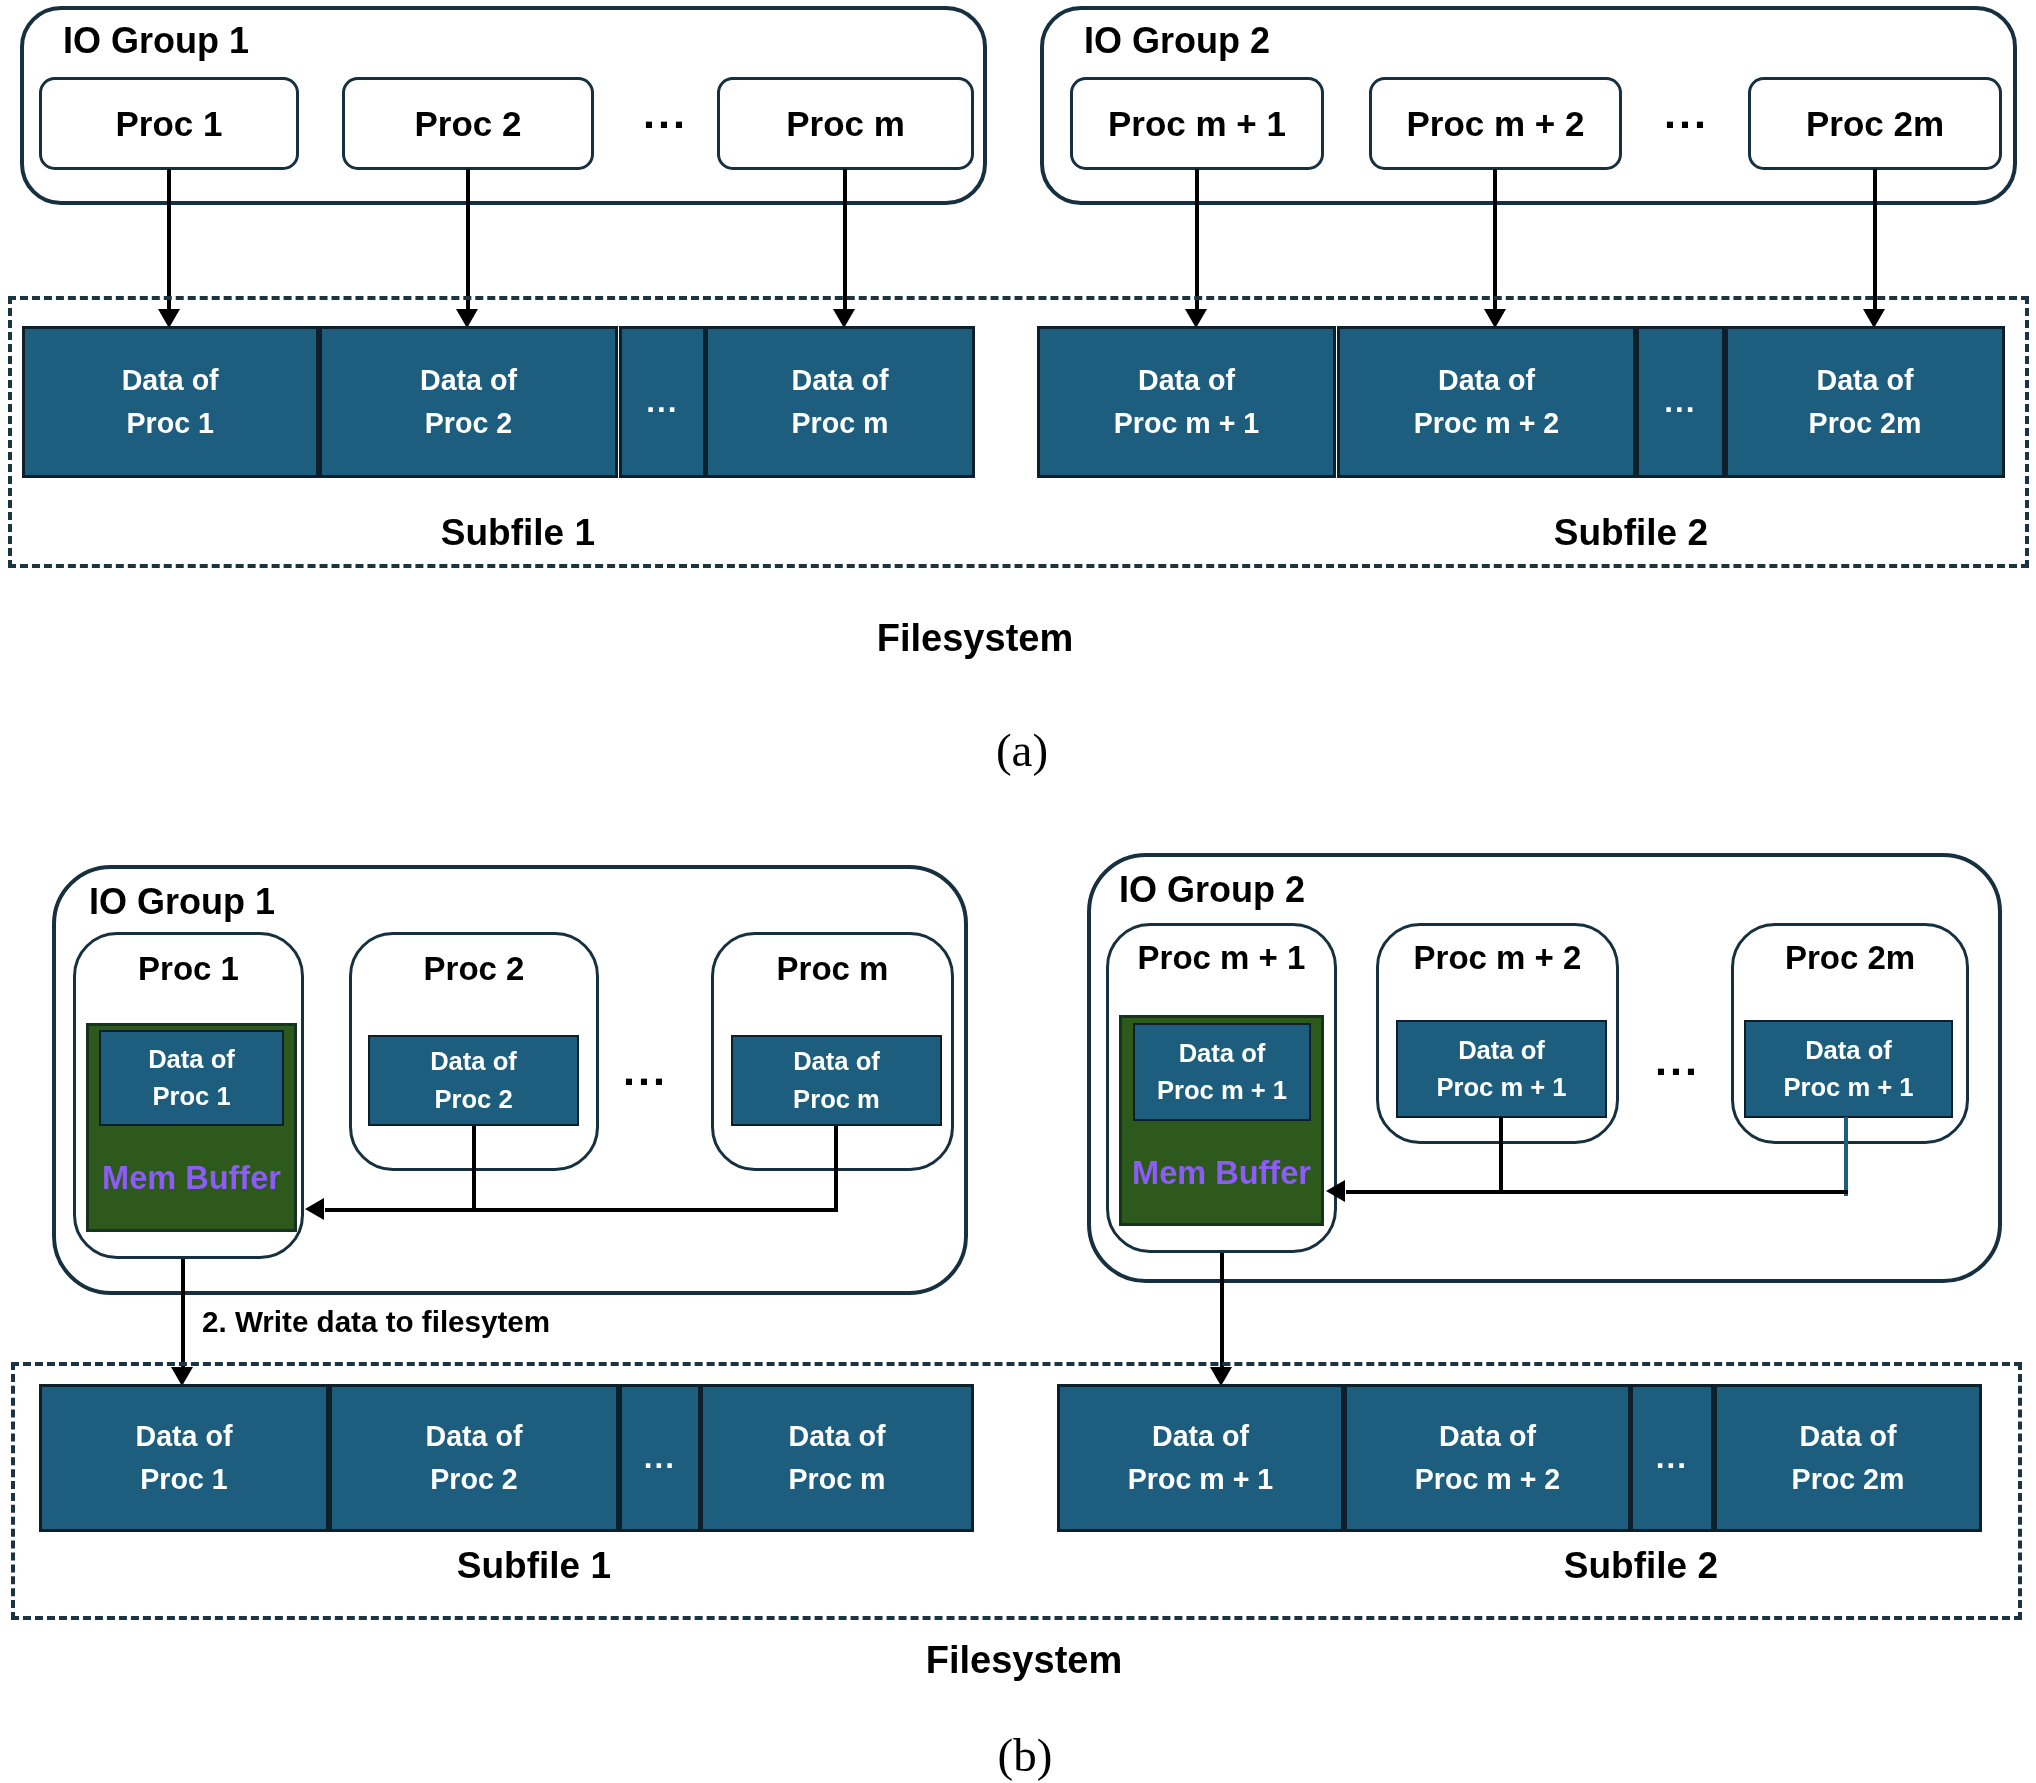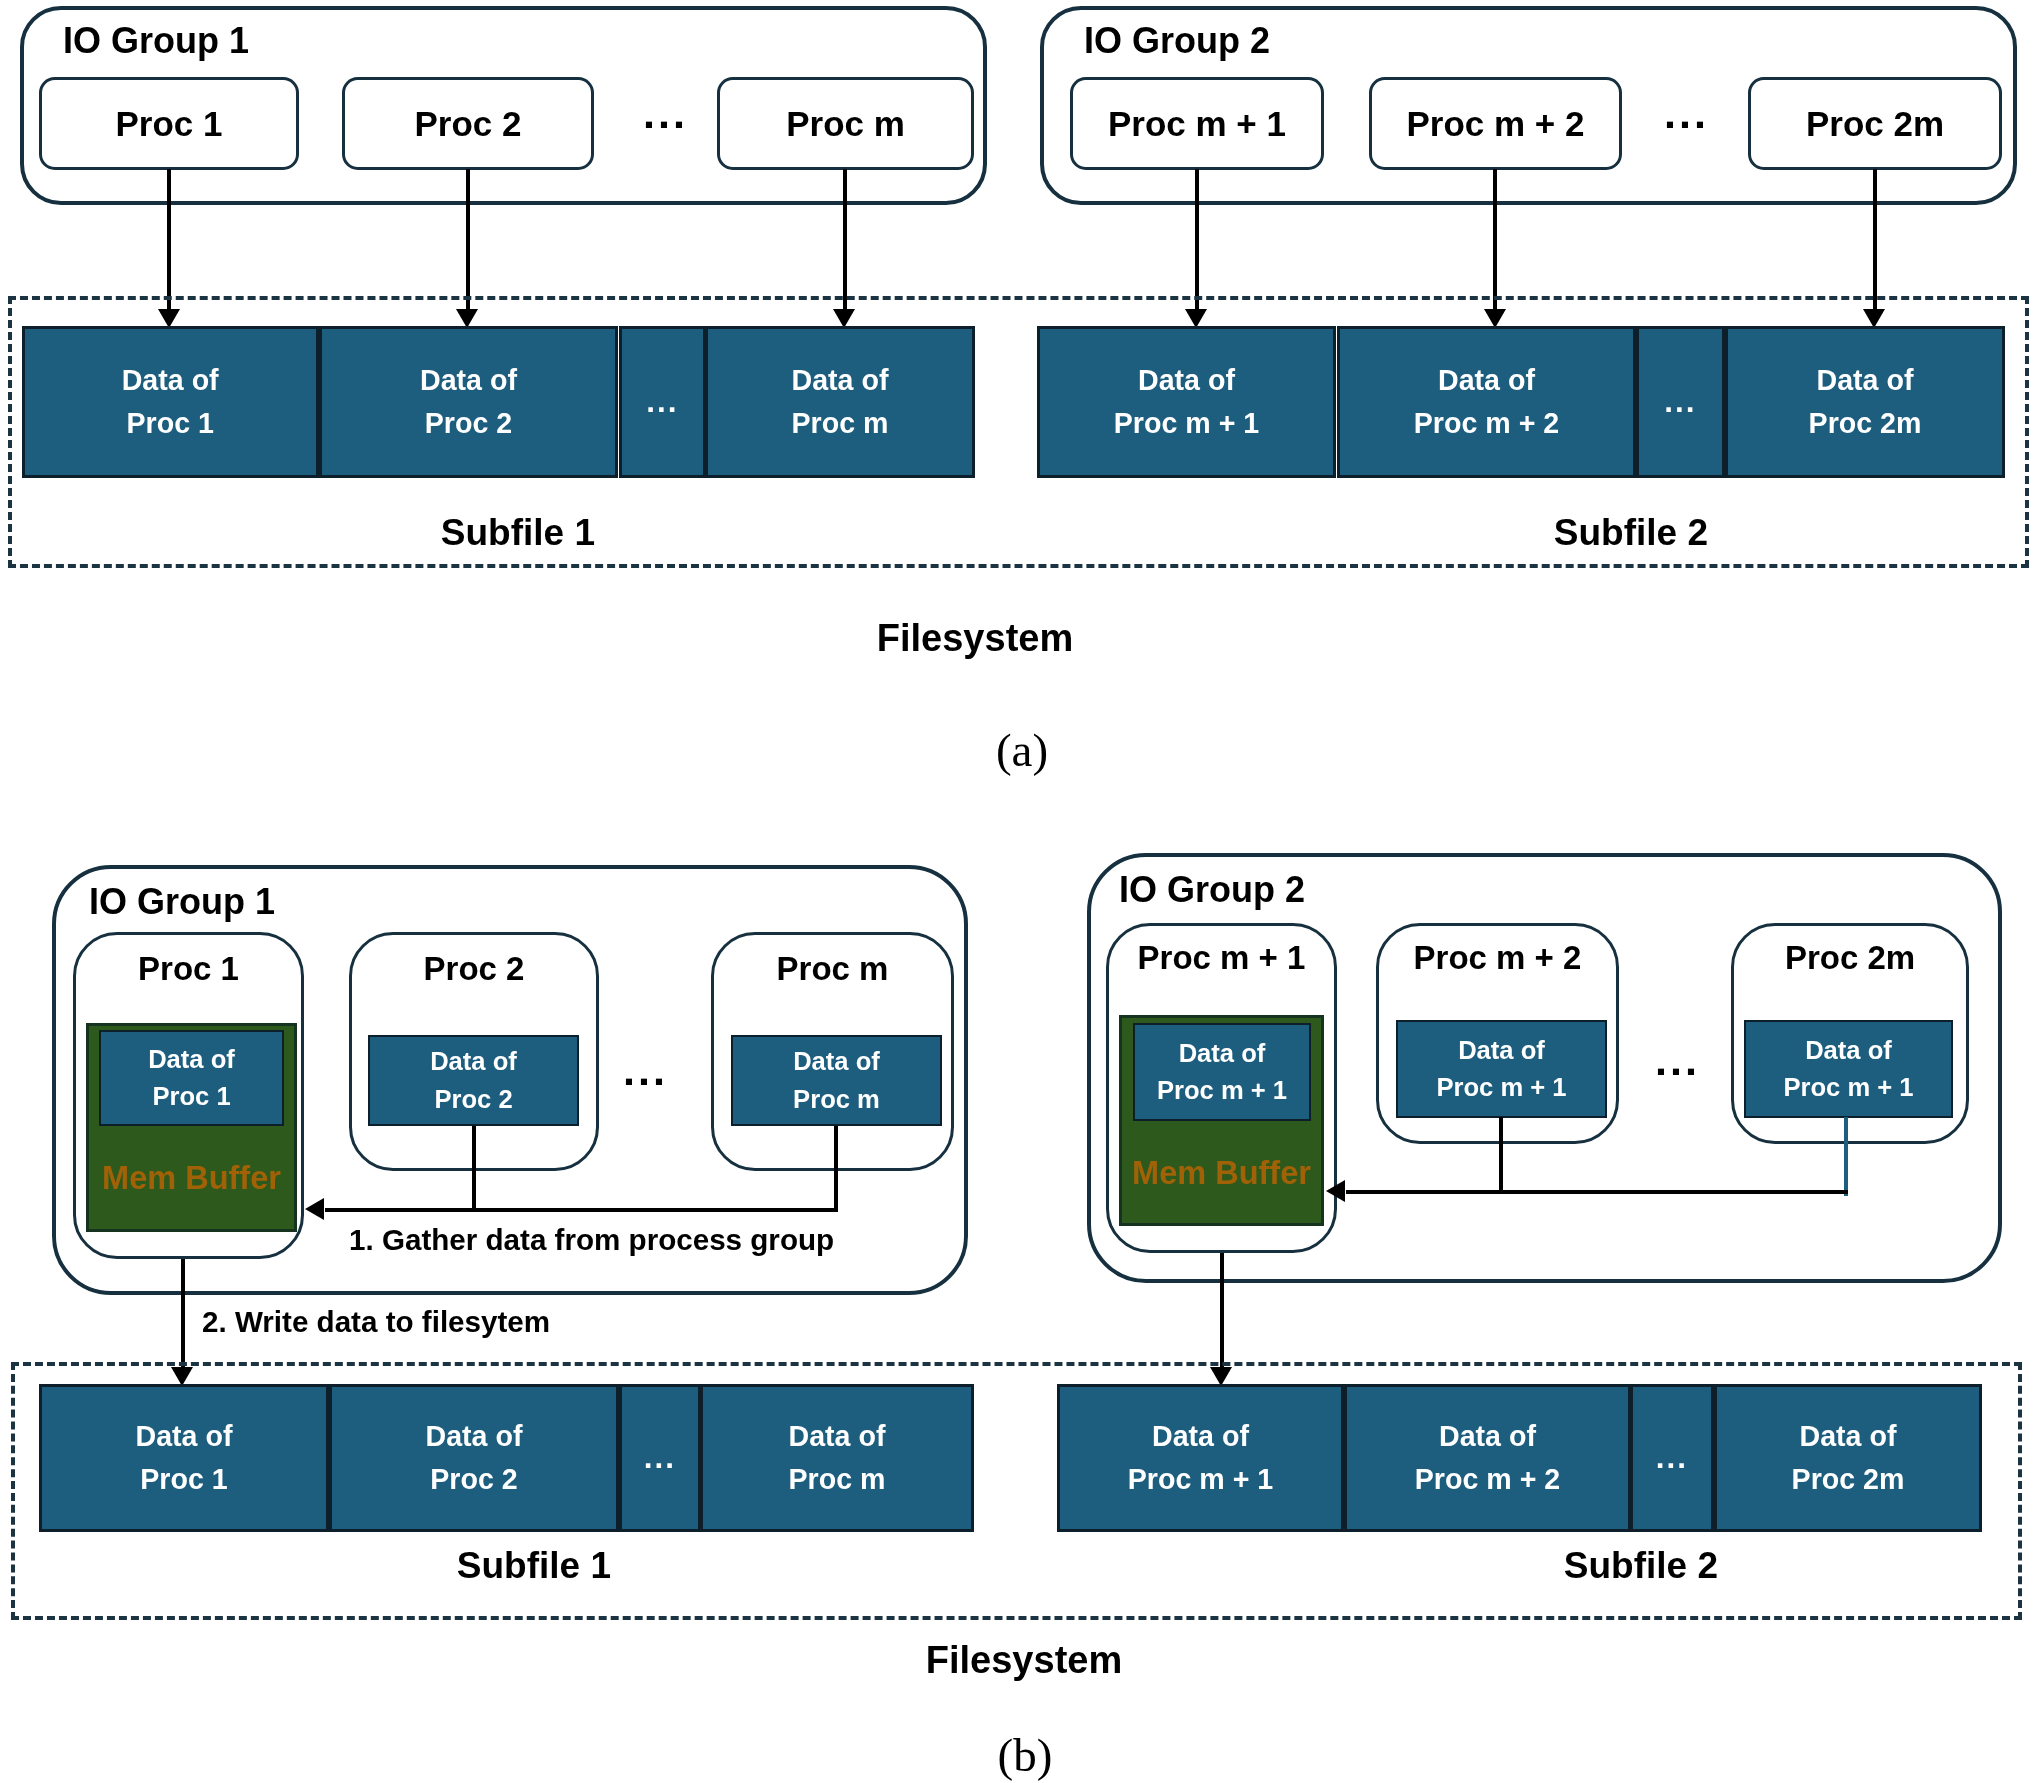--- a/index.html
+++ b/index.html
@@ -16,21 +16,21 @@
   .dots{font-size:43px;font-weight:bold;text-align:center;letter-spacing:3px;}
   .dashed{border:4.9px dashed var(--dash);}
   .seg{background:var(--teal);border:3px solid var(--teal-border);color:#fff;
        display:flex;flex-direction:column;align-items:center;justify-content:center;
        font-size:28.6px;font-weight:bold;line-height:1.5;text-align:center;}
   .seg-dots{font-size:31.5px;letter-spacing:2px;}
   .green{background:var(--green);border:3.9px solid var(--green-border);}
   .datab{background:var(--teal);border:2px solid var(--teal-border);color:#fff;
          display:flex;flex-direction:column;align-items:center;justify-content:center;
          font-size:25.6px;font-weight:bold;line-height:1.45;text-align:center;}
-  .mem{color:#a16207;font-size:32.5px;font-weight:bold;text-align:center;white-space:nowrap;}
+  .mem{color:#8b5cf6;font-size:32.5px;font-weight:bold;text-align:center;white-space:nowrap;}
   .vline{width:3.9px;background:#000;}
   .hline{height:3.9px;background:#000;}
   .vline-teal{width:3.9px;background:var(--teal);}
   .ah-down{width:0;height:0;border-left:11.8px solid transparent;
            border-right:11.8px solid transparent;border-top:19.7px solid #000;}
   .ah-left{width:0;height:0;border-top:11.8px solid transparent;
            border-bottom:11.8px solid transparent;border-right:19.7px solid #000;}
   .biglabel{font-size:37px;font-weight:bold;text-align:right;white-space:nowrap;}
   .fslabel{font-size:38px;font-weight:bold;text-align:center;white-space:nowrap;}
   .steplabel{font-size:29.6px;font-weight:bold;white-space:nowrap;}
@@ -144,21 +144,20 @@
   <div class="abs ptitle" style="left:711px;top:950px;width:243px;">Proc m</div>
   <div class="abs datab" style="left:731px;top:1035px;width:211px;height:91px;">
       <span>Data of</span>
       <span>Proc m</span>
     </div>
 
   <div class="abs vline" style="left:472px;top:1126px;height:86px;"></div>
   <div class="abs vline" style="left:834px;top:1126px;height:86px;"></div>
   <div class="abs hline" style="left:325px;top:1208px;width:513px;"></div>
   <div class="abs ah-left" style="left:305px;top:1198px;"></div>
-  <div class="abs steplabel" style="left:349px;top:1223px;">1. Gather data from process group</div>
 
   <div class="abs vline" style="left:181px;top:1259px;height:110px;"></div>
   <div class="abs ah-down" style="left:171px;top:1367px;"></div>
   <div class="abs steplabel" style="left:202px;top:1305px;">2. Write data to filesytem</div>
 
   <div class="abs group" style="left:1087px;top:853px;width:915px;height:430px;border-radius:59px;"></div>
   <div class="abs gtitle" style="left:1119px;top:869px;">IO Group 2</div>
 
   <div class="abs proc-b" style="left:1106px;top:923px;width:231px;height:330px;"></div>
   <div class="abs ptitle" style="left:1106px;top:939px;width:231px;">Proc m + 1</div>

